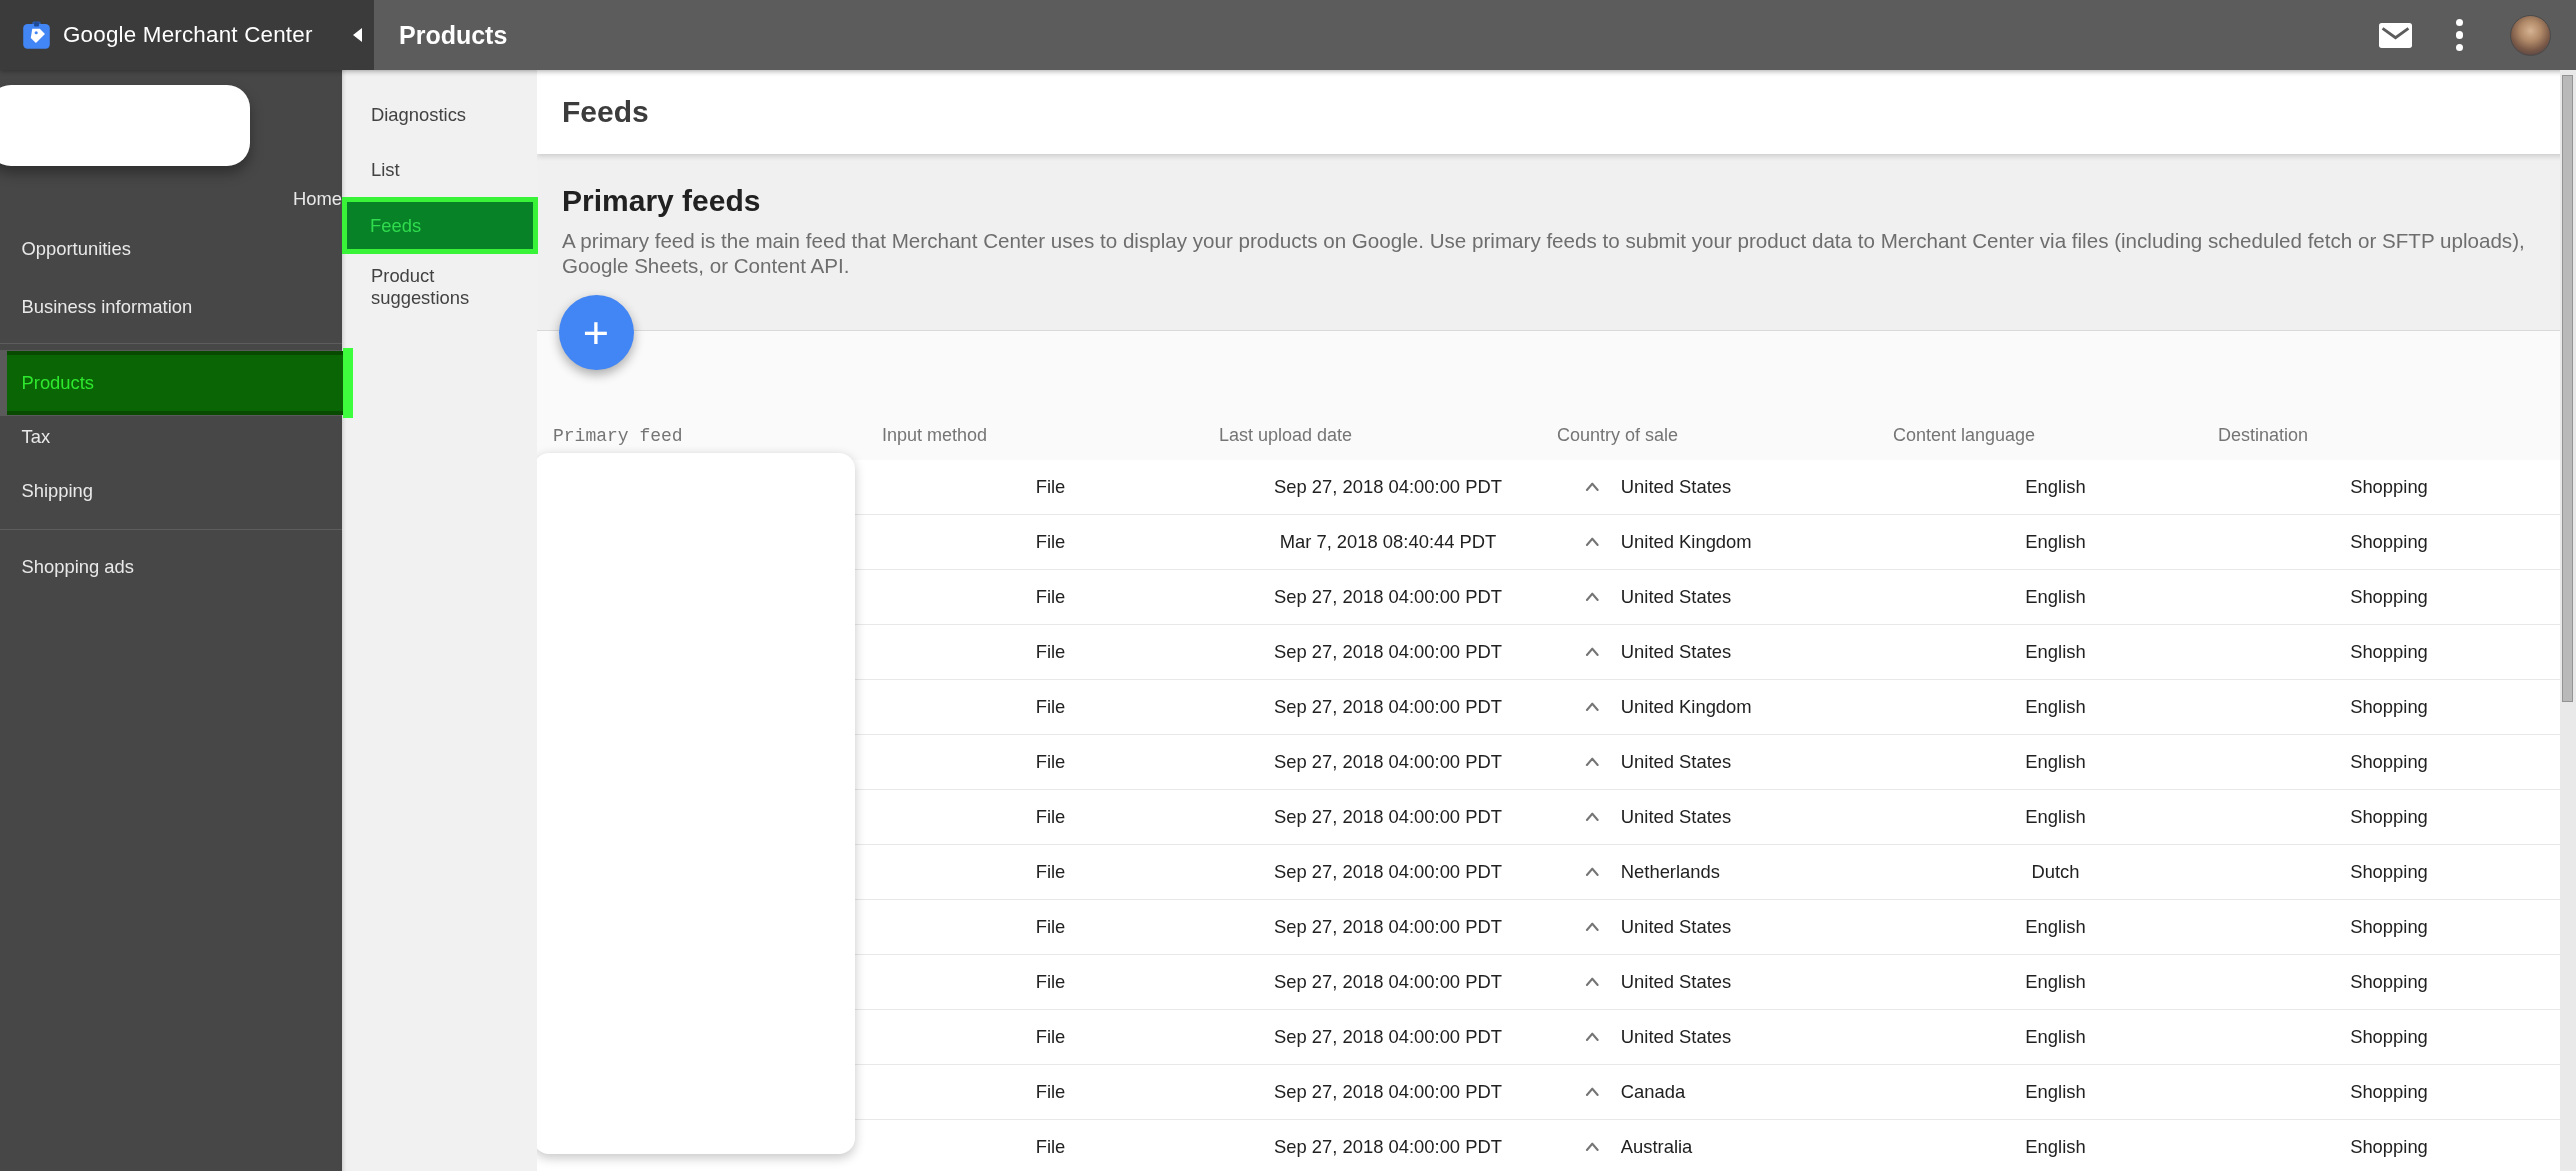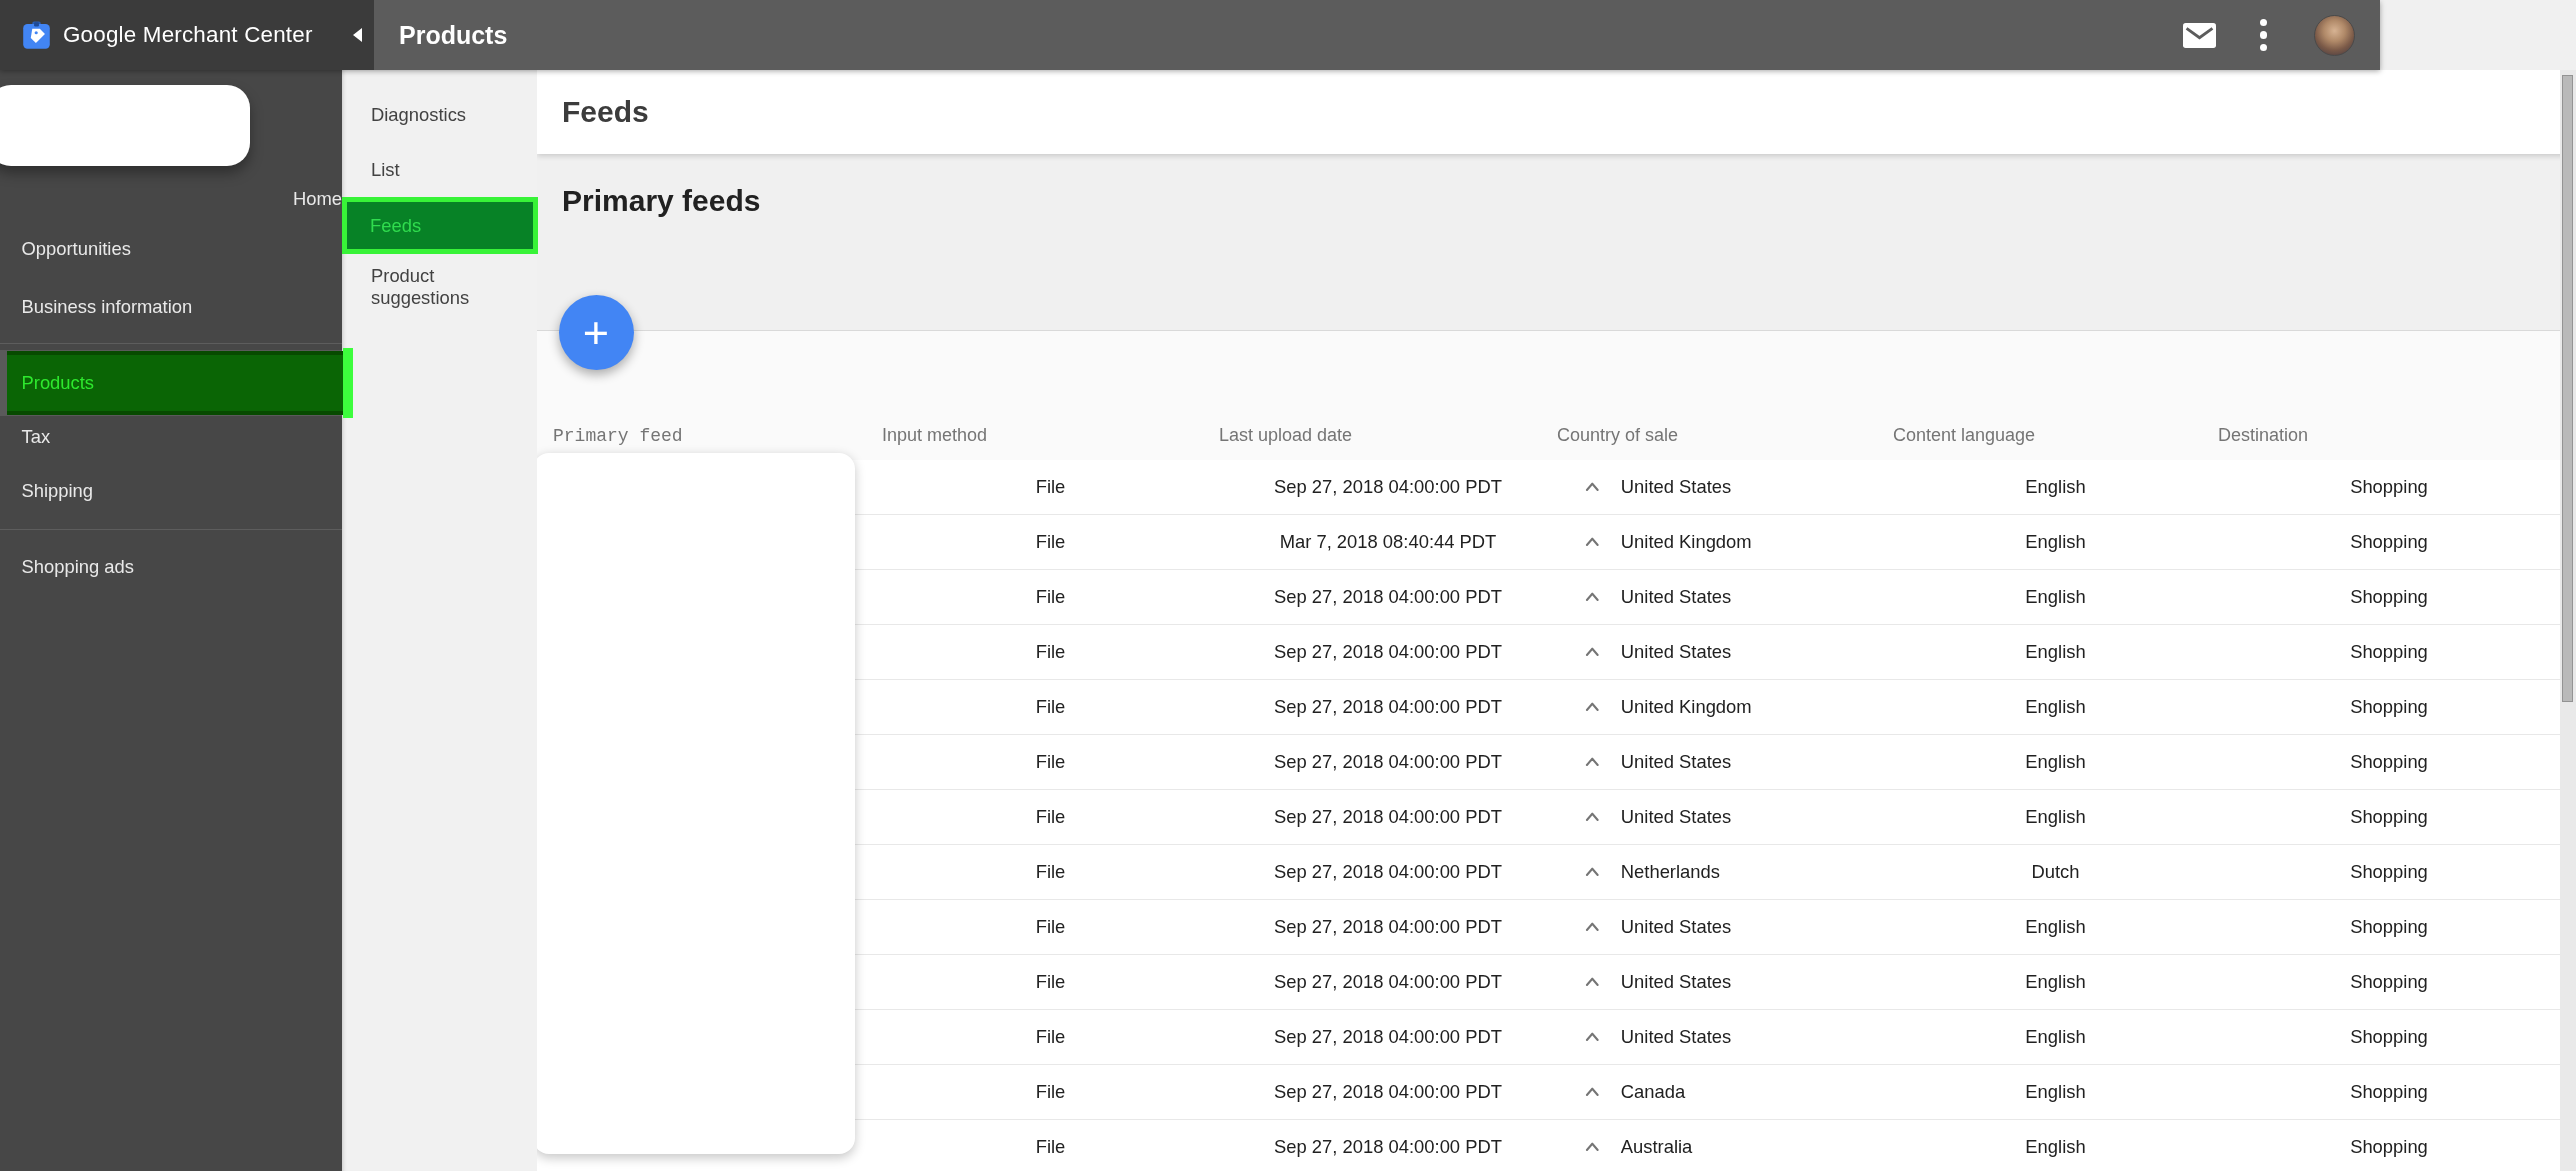--- a/index.html
+++ b/index.html
@@ -3,21 +3,21 @@
 <meta charset="utf-8">
 <style>
   * { box-sizing: border-box; }
   html,body { margin:0; padding:0; }
   body {
     width:2576px; height:1172px; overflow:hidden; position:relative;
     font-family:"Liberation Sans", sans-serif; background:#f0f0f0;
   }
 
   
-  .topbar { position:absolute; top:0; left:0; width:2380px; height:70px;
+  .topbar { position:absolute; top:0; left:0; width:2576px; height:70px;
     background:#5c5c5c; z-index:50; display:flex; align-items:center;
     box-shadow:0 1.8px 5.4px rgba(0,0,0,.35); }
   .topbar-left { flex:0 0 374px; height:100%; background:#3b3b3b;
     display:flex; align-items:center; }
   .logo-badge { margin-left:22.4px; width:29px; height:29px; flex:0 0 auto; }
   .brand { color:#ffffff; font-size:22.4px; margin-left:11.6px; white-space:nowrap; letter-spacing:0.2px; }
   .collapse-arrow { margin-left:auto; margin-right:11.6px; width:0; height:0;
     border-top:7.2px solid transparent; border-bottom:7.2px solid transparent;
     border-right:9px solid #ffffff; cursor:pointer; }
   .topbar-title { color:#ffffff; font-size:25px; font-weight:bold; margin-left:25px; }
@@ -181,20 +181,21 @@
     </div>
 </div>
 
 <div class="main">
   <div class="page-header">
     <span class="page-title">Feeds</span>
   </div>
 
   <div class="section-top">
     <div class="section-heading">Primary feeds</div>
+    <div class="section-desc">A primary feed is the main feed that Merchant Center uses to display your products on Google. Use primary feeds to submit your product data to Merchant Center via files (including scheduled fetch or SFTP uploads), Google Sheets, or Content API.</div>
   </div>
 
   <div class="fab">
     <span>+</span>
   </div>
 
   <div class="table-header feed-grid">
     <span class="c1">Primary feed</span>
     <span>Input method</span>
     <span>Last upload date</span>

